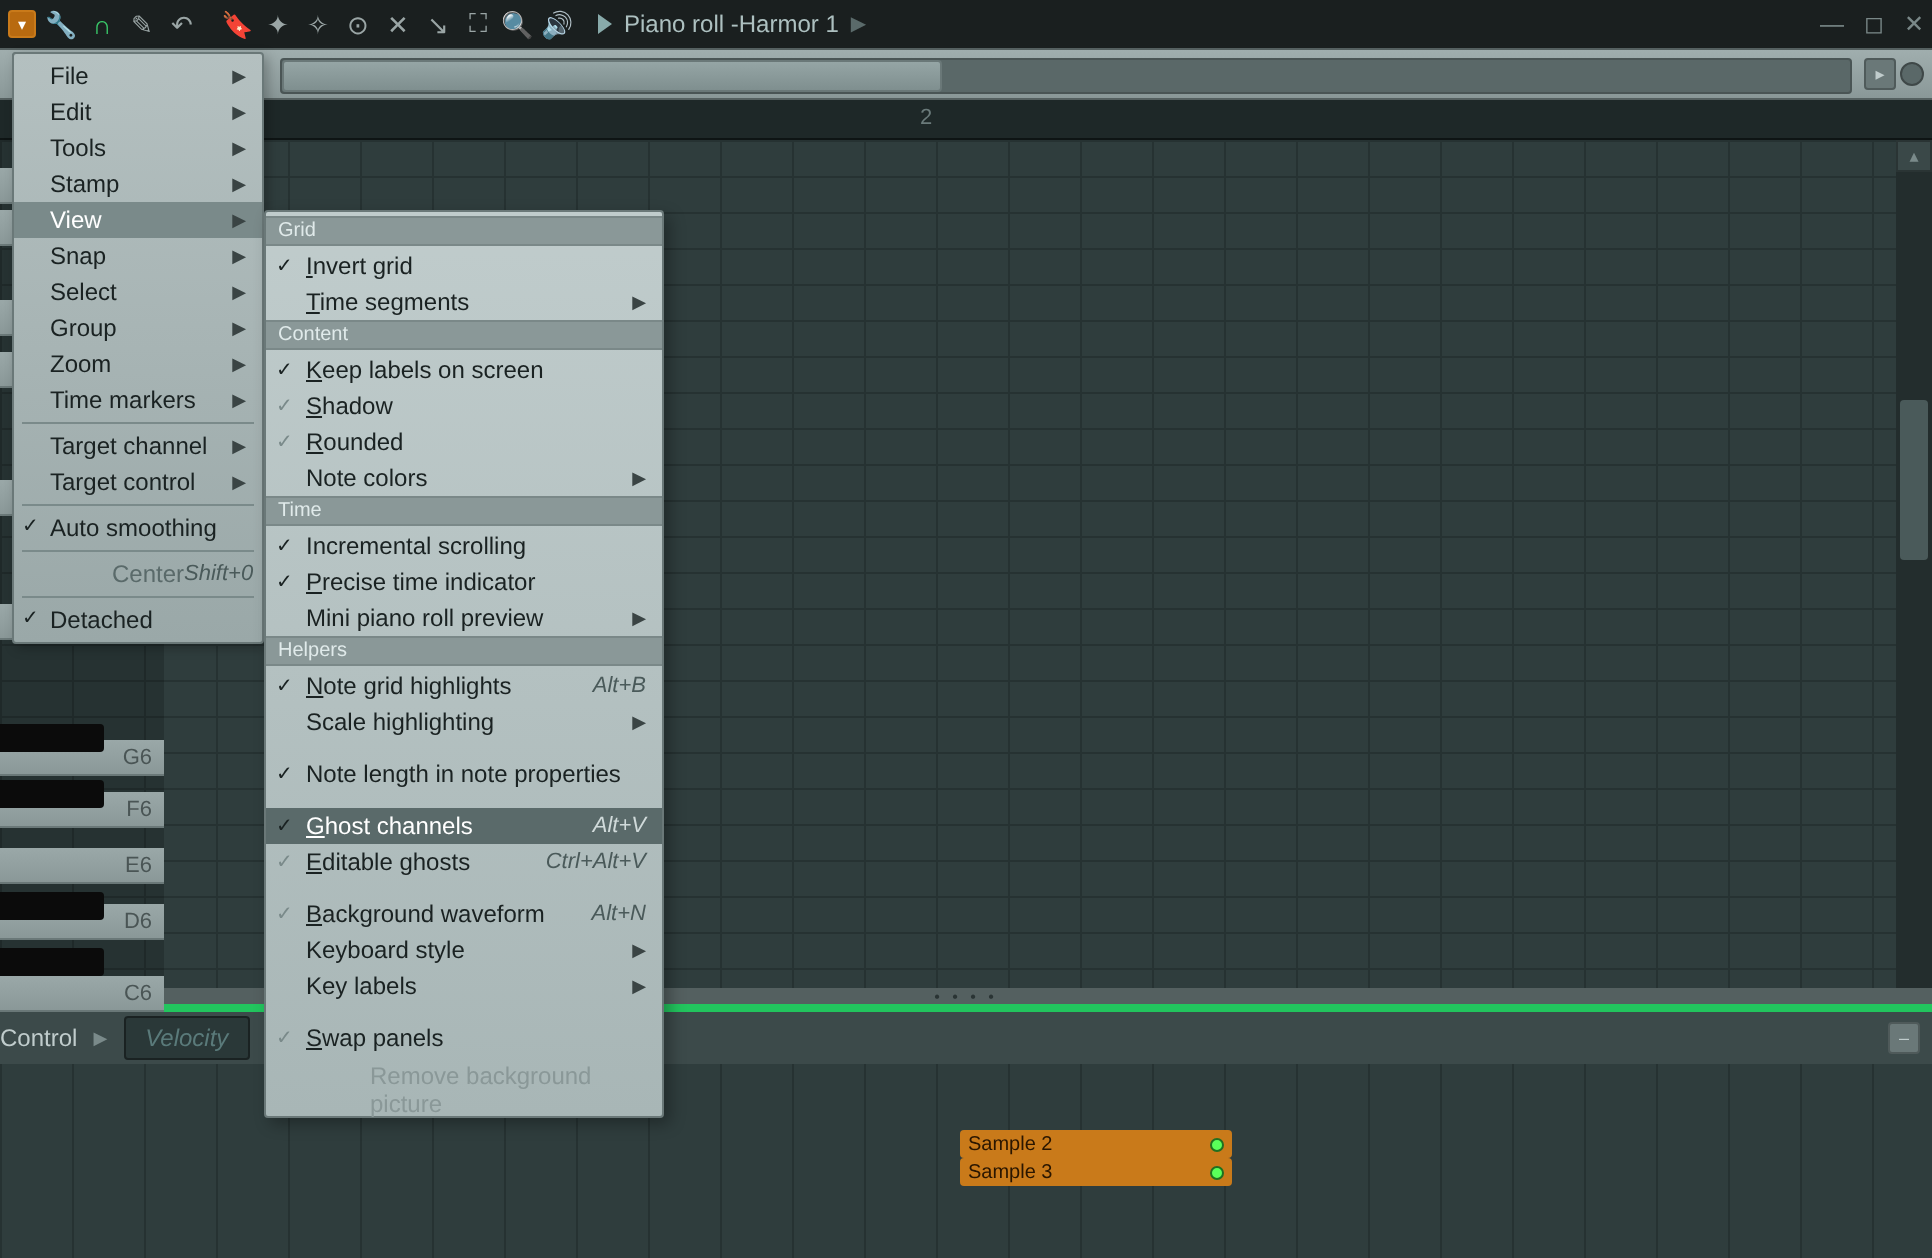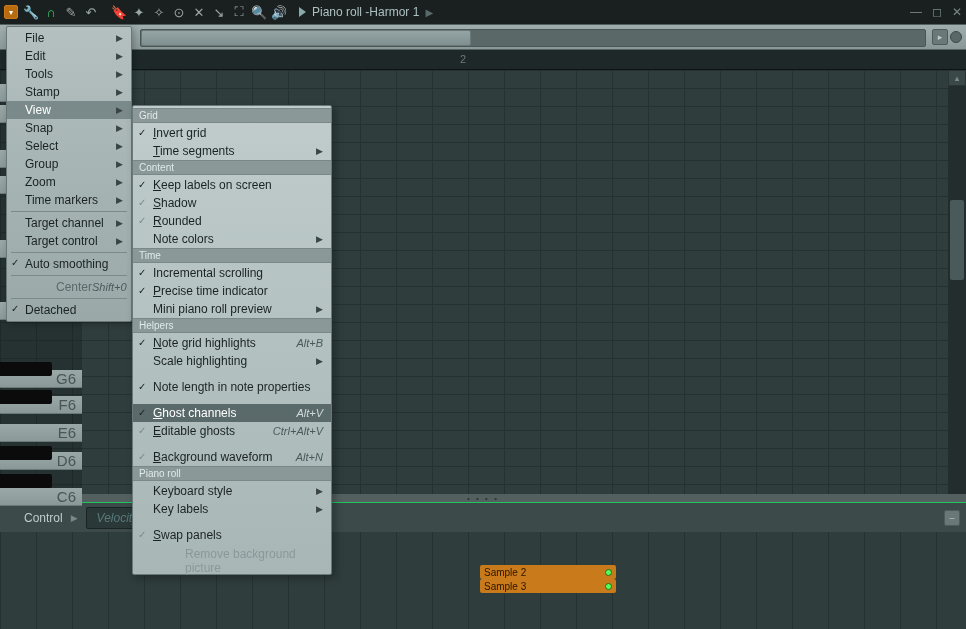--- a/index.html
+++ b/index.html
@@ -93,21 +93,21 @@
     position:absolute;top:0;bottom:0;left:0;width:82px;background:rgba(0,0,0,.18);
   }
   
   .key-col {
     position:absolute;top:70px;left:0;width:82px;bottom:135px;
     z-index:5;
   }
   .key-label {
     position:absolute;left:0;right:0;height:18px;
     display:flex;align-items:center;justify-content:flex-end;padding-right:6px;
-    font-size:15px;color:#4a5555;
+    font-size:11px;color:#4a5555;
     background:linear-gradient(#9aa8a8,#8a9898);
     border-bottom:1px solid #6a7878;
   }
   .bkey {
     position:absolute;left:0;width:52px;height:14px;background:#0b0b0b;border-radius:0 2px 2px 0;
   }
   
   .vscroll {
     position:absolute;top:70px;right:0;width:18px;bottom:135px;background:#232d2d;
   }
@@ -115,22 +115,22 @@
   .vscroll-thumb { position:absolute;top:130px;height:80px;left:2px;right:2px;background:#4a5a5a;border-radius:2px;}
   
   .splitter {
     position:absolute;left:0;right:0;height:8px;bottom:127px;background:#546060;
     display:flex;align-items:center;justify-content:center;
   }
   .splitter-dots { letter-spacing:2px;color:#2a3434;font-size:8px;}
   
   .control-bar {
     position:absolute;left:0;right:0;bottom:97px;height:30px;
-    background:#3c4a4a;display:flex;align-items:center;padding-left:24px;gap:8px;
-    border-top:1px solid #22c55e;
+    background:#3c4a4a;display:flex;align-items:center;padding-left:0;gap:8px;
+    border-top:4px solid #22c55e;
   }
   .control-label { color:#c0cccc;font-size:12px;}
   .control-chip {
     background:#2a3838;border:1px solid #1a2222;padding:3px 10px;border-radius:2px;color:#5a7a7a;font-style:italic;
   }
   .control-end { margin-left:auto;margin-right:6px;}
   .control-grid {
     position:absolute;left:0;right:0;bottom:0;height:97px;
     background:#2f3d3d;
     background-image:repeating-linear-gradient(to right,#263232 0,#263232 1px,transparent 1px,transparent 36px);
@@ -431,21 +431,20 @@
       <span class="chk faded">✓</span>
       <span><span class="ul">E</span>ditable ghosts</span>
       <span class="sc">Ctrl+Alt+V</span>
     </div>
     <div class="sub-sep"></div>
     <div class="sub-item">
       <span class="chk faded">✓</span>
       <span><span class="ul">B</span>ackground waveform</span>
       <span class="sc">Alt+N</span>
     </div>
-    <div class="submenu-header">Piano roll</div>
     <div class="sub-item">
       <span>Keyboard style</span>
       <span class="arrow">▶</span>
     </div>
     <div class="sub-item">
       <span>Key labels</span>
       <span class="arrow">▶</span>
     </div>
     <div class="sub-sep"></div>
     <div class="sub-item">

